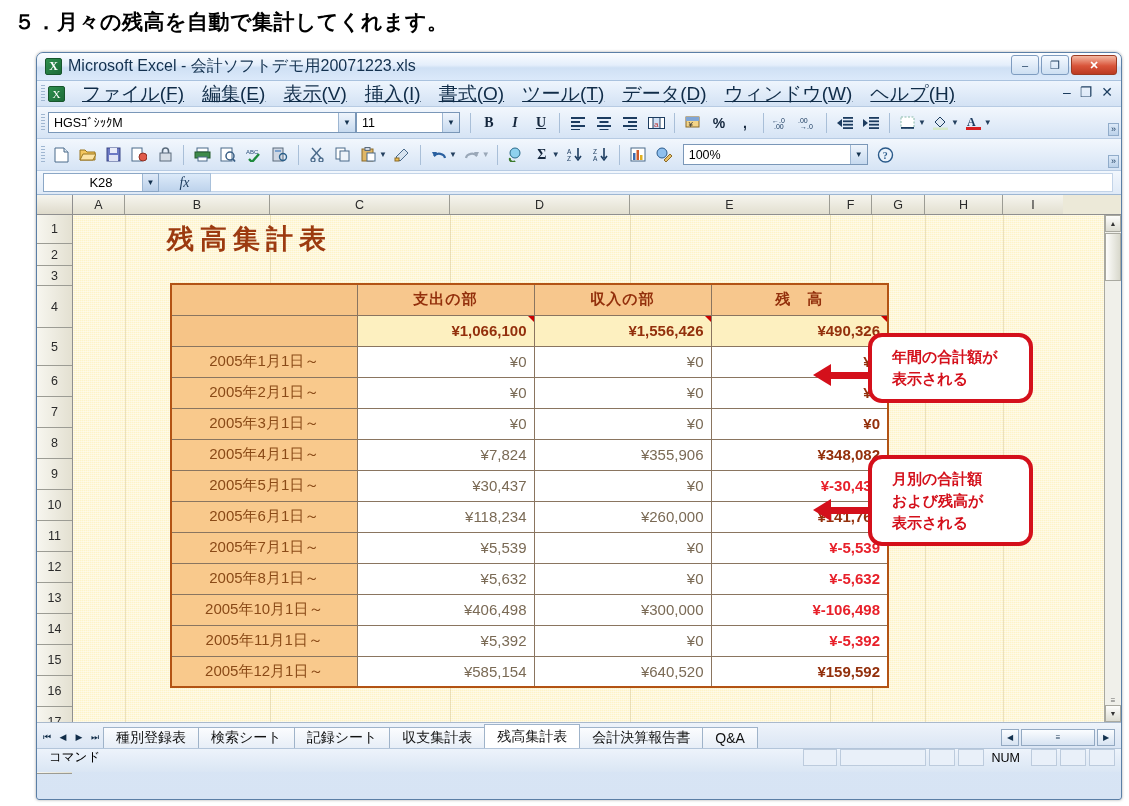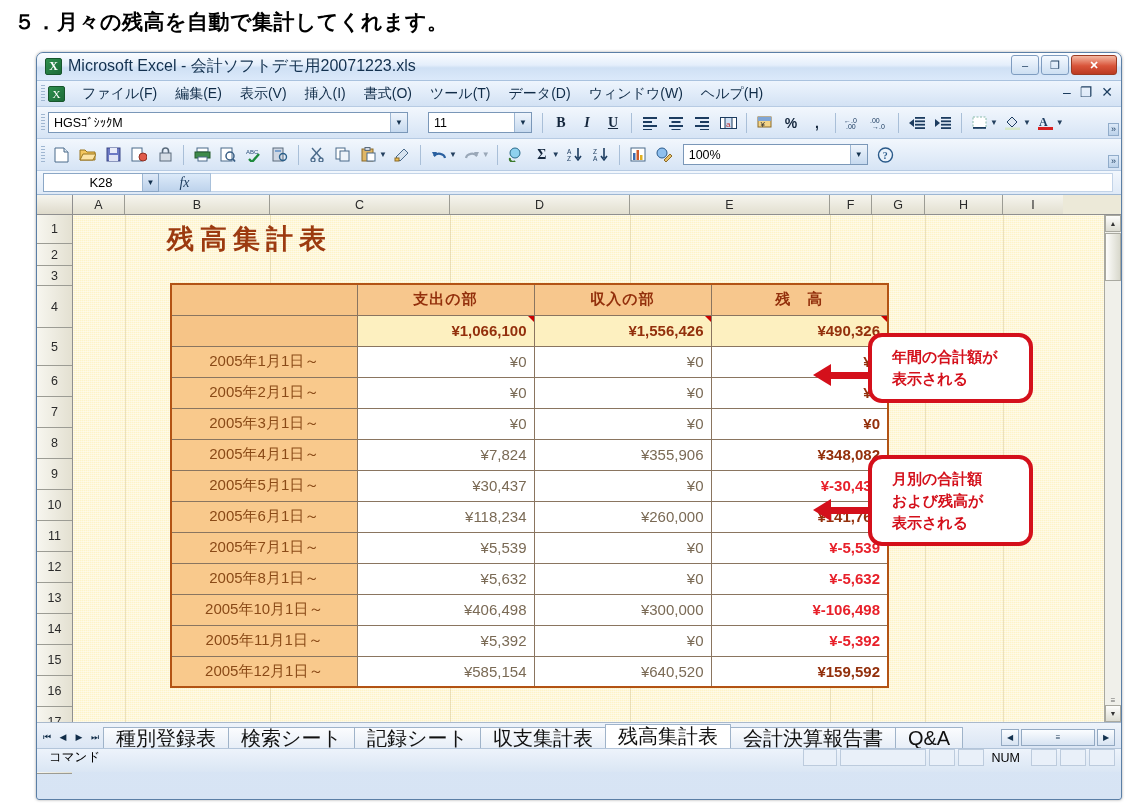--- a/index.html
+++ b/index.html
@@ -71,21 +71,21 @@
     background-image: repeating-linear-gradient(to bottom,#9fb6d1 0 1px,transparent 1px 3px);
   }
   #menu-bar .app-ico {
     width: 17px; height: 16px; margin-right: 8px;
     background: linear-gradient(135deg,#2f8f4e,#1c6b38);
     border: 1px solid #17562c; border-radius: 2px; color: #fff;
     font-size: 11px; display: flex; align-items: center; justify-content: center;
     font-family: "Liberation Serif", serif;
   }
   .menu-item {
-    font-size: 14px; color: #102c48; padding: 15px 9px; white-space: nowrap;
+    font-size: 19px; color: #102c48; padding: 15px 9px; white-space: nowrap; text-decoration: underline;
   }
   #menu-right { position: absolute; right: 8px; top: 3px; display: flex; gap: 9px;
     font-size: 14px; color: #1b3c5e; align-items: center; }
 
   
   .toolbar {
     height: 32px; display: flex; align-items: center; padding-left: 4px;
     background: linear-gradient(to bottom,#f2f7fd,#d6e4f5);
     border-bottom: 1px solid #b7cbe3; position: relative;
   }
@@ -251,21 +251,21 @@
   #tab-bar {
     height: 26px; display: flex; align-items: flex-end;
     background: linear-gradient(to bottom,#eef3fa,#dbe6f4);
     border-top: 1px solid #a9b9cc; padding-left: 2px; position: relative;
   }
   .nav-btns { display: flex; align-items: center; height: 22px; }
   .nav-btn { width: 16px; height: 20px; display: flex; align-items: center; justify-content: center;
     font-size: 9px; color: #102c48; }
   .sheet-tab {
     height: 21px; display: flex; align-items: center; padding: 8px 12px;
-    font-size: 20px; color: #111;
+    font-size: 14px; color: #111;
     background: linear-gradient(to bottom,#fbfcfe,#e7eef7);
     border: 1px solid #9fb3c9; border-bottom: none;
     transform: skewX(0deg);
     margin-right: -1px;
     white-space: nowrap;
     position: relative;
   }
   .sheet-tab.active { background: #fff; font-weight: normal; height: 24px; z-index: 3; }
   #tab-scroll { position: absolute; right: 6px; bottom: 2px; display: flex; align-items: center; gap: 2px; }
   .tsb { width: 18px; height: 17px; background: linear-gradient(to bottom,#fbfdff,#d7e3f2);
@@ -315,21 +315,21 @@
     <div class="menu-item">ヘルプ(H)</div>
     <div id="menu-right">
       <span>–</span>
       <span>❐</span>
       <span>✕</span>
     </div>
   </div>
 
   <div class="toolbar">
     <div class="grip"></div>
-    <div class="combo" style="width:360px;margin-right:20px;">
+    <div class="combo" style="width:308px;margin-right:0;">
       <span>HGSｺﾞｼｯｸM</span>
       <span class="dd">▼</span>
     </div>
     <div class="combo" style="width:104px;margin-right:5px;">
       <span>11</span>
       <span class="dd">▼</span>
     </div>
     <div class="tb-sep"></div>
     <div class="tb-btn tb-text" style="font-family:'Liberation Serif',serif;">B</div>
     <div class="tb-btn tb-text" style="font-family:'Liberation Serif',serif;font-style:italic;">I</div>

